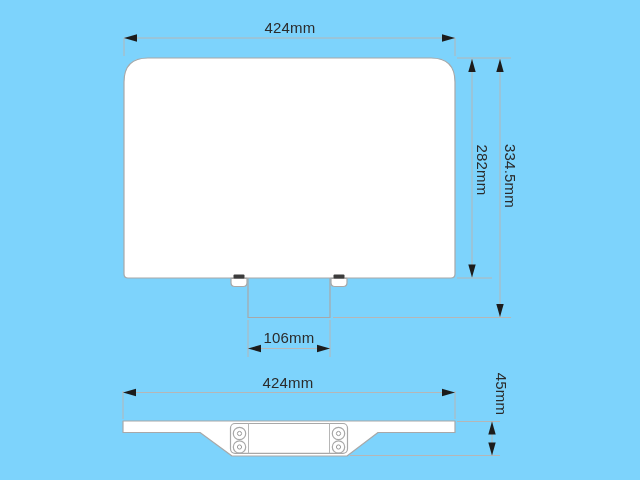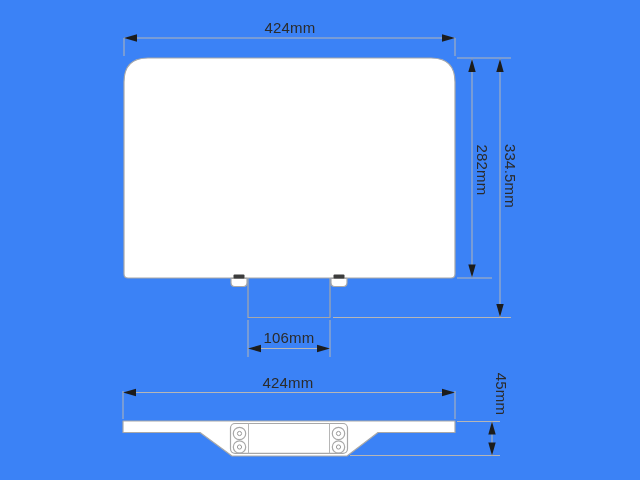--- a/index.html
+++ b/index.html
@@ -5,21 +5,21 @@
   html, body {
     margin: 0;
     padding: 0;
     background: #ffffff;
     font-family: "Liberation Sans", sans-serif;
   }
   .canvas {
     position: relative;
     width: 640px;
     height: 480px;
-    background: #3b82f6;
+    background: #7dd3fc;
     overflow: hidden;
   }
   svg { display: block; }
   .outline {
     fill: none;
     stroke: #a8a8a8;
     stroke-width: 1.2;
     stroke-linejoin: round;
   }
   .outline-filled {

